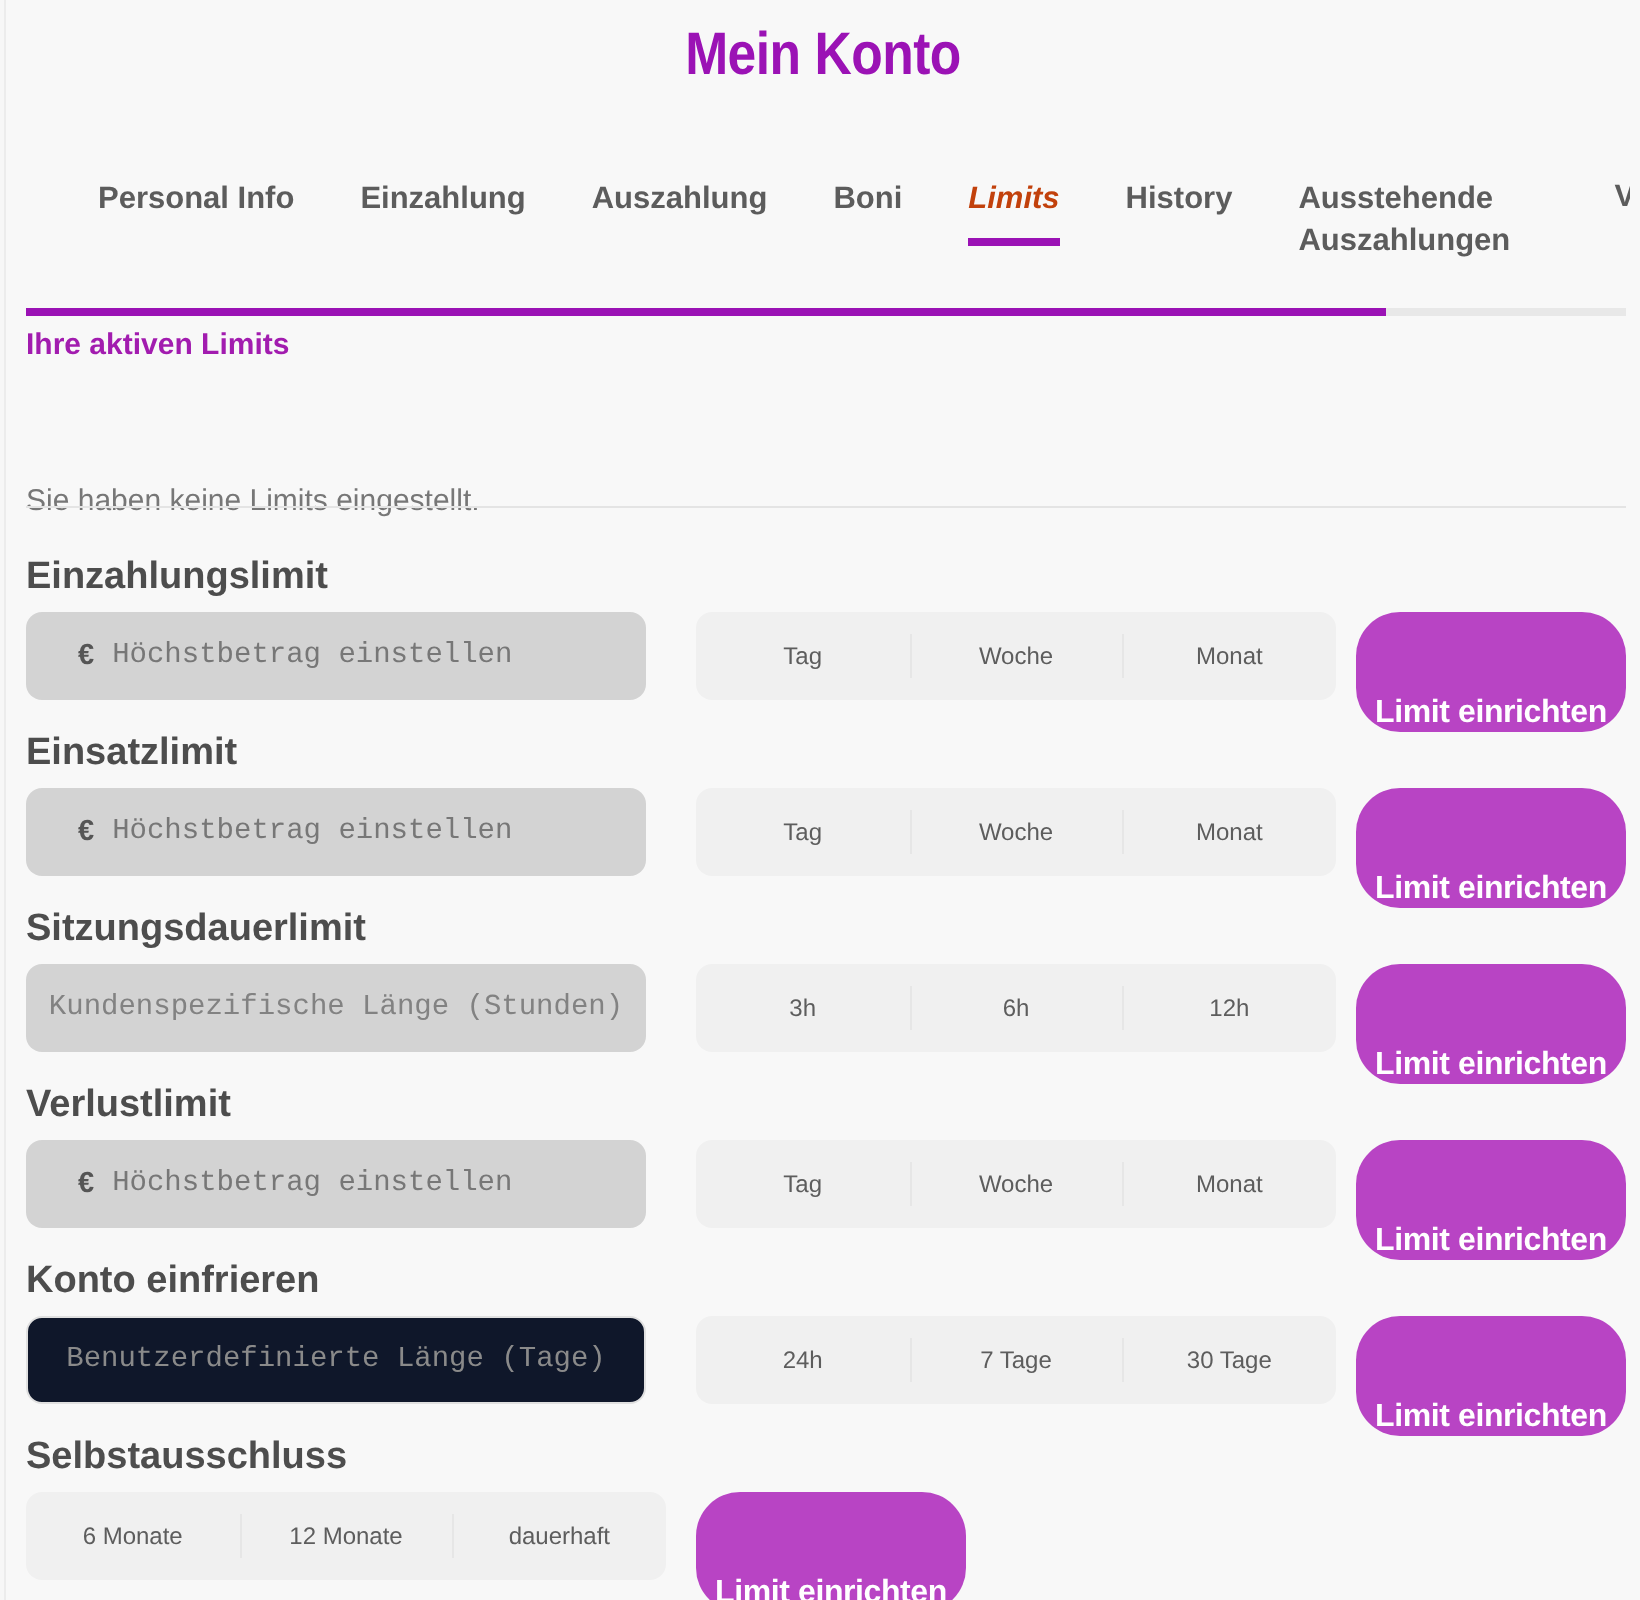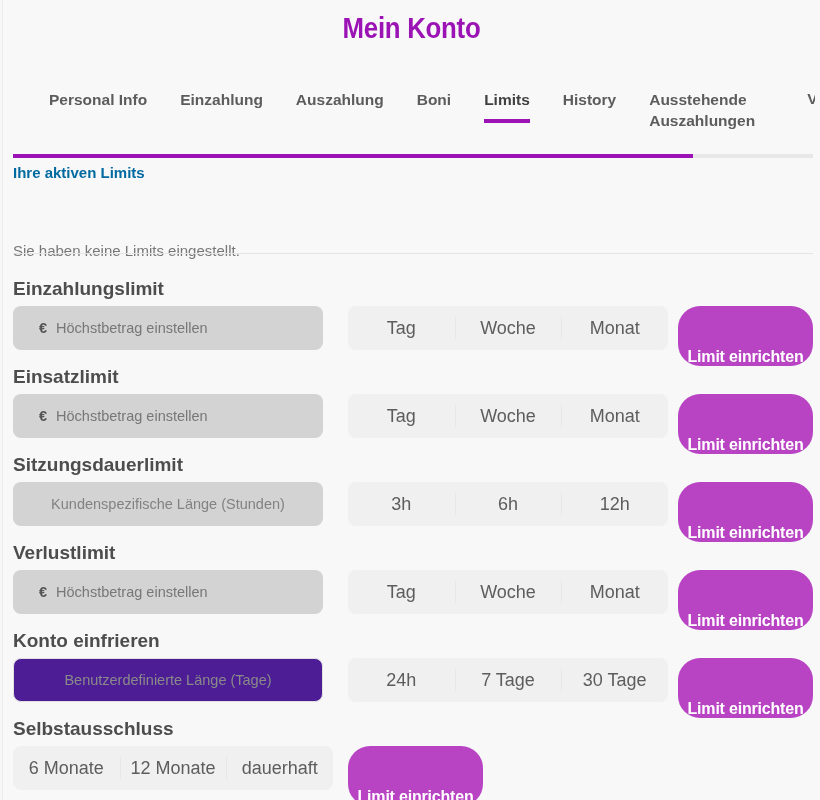--- a/index.html
+++ b/index.html
@@ -66,21 +66,22 @@
     line-height: 1.33;
     padding: 0 0 8px 0;
     margin-right: 33px;
     position: relative;
     cursor: pointer;
     max-width: 110px;
     white-space: normal;
   }
   .tab.wide { max-width: 125px; }
   .tab.active {
-    color: #404040;
+    color: #c2410c;
+    font-style: italic;
   }
   .tab.active .underline {
     position: absolute;
     left: 0;
     bottom: -4px;
     width: 100%;
     height: 3.5px;
     background: #9B12B5;
   }
   .tab-clip {
@@ -105,21 +106,21 @@
     background: #9B12B5;
   }
 
   
   .section-heading {
     position: absolute;
     left: 10px;
     top: 164px;
     font-size: 15px;
     font-weight: bold;
-    color: #0369a1;
+    color: #a21caf;
   }
   .section-note {
     position: absolute;
     left: 10px;
     top: 202px;
     font-size: 15px;
     color: #777;
     margin-top: 40px;
   }
   .divider {
@@ -166,33 +167,34 @@
     height: 44px;
     box-sizing: border-box;
     background: #d3d3d3;
     border: none;
     border-radius: 8px;
     display: flex;
     align-items: center;
     cursor: text;
   }
   .text-input.white {
-    background: #4c1d95;
+    background: #0f172a;
     border: 1px solid #e0e0e0;
   }
   .euro-sign {
     font-size: 14.5px;
     font-weight: bold;
     color: #555;
     margin-left: 26px;
     margin-right: 9px;
   }
   .ph {
     font-size: 14.5px;
     color: #777;
+    font-family: Liberation Mono, monospace;
   }
   .text-input.centered {
     justify-content: center;
   }
   .text-input.centered .ph {
     margin: 0;
     color: #828282;
   }
   .text-input.white .ph { color: #8a8a8a; }
 
@@ -205,21 +207,21 @@
     background: #f0f0f0;
     border-radius: 8px;
     display: flex;
     align-items: stretch;
   }
   .seg {
     flex: 1 1 0;
     display: flex;
     align-items: center;
     justify-content: center;
-    font-size: 18px;
+    font-size: 12px;
     color: #5d5d5d;
     cursor: pointer;
     position: relative;
   }
   .seg + .seg::before {
     content: "";
     position: absolute;
     left: 0;
     top: 11px;
     bottom: 11px;

